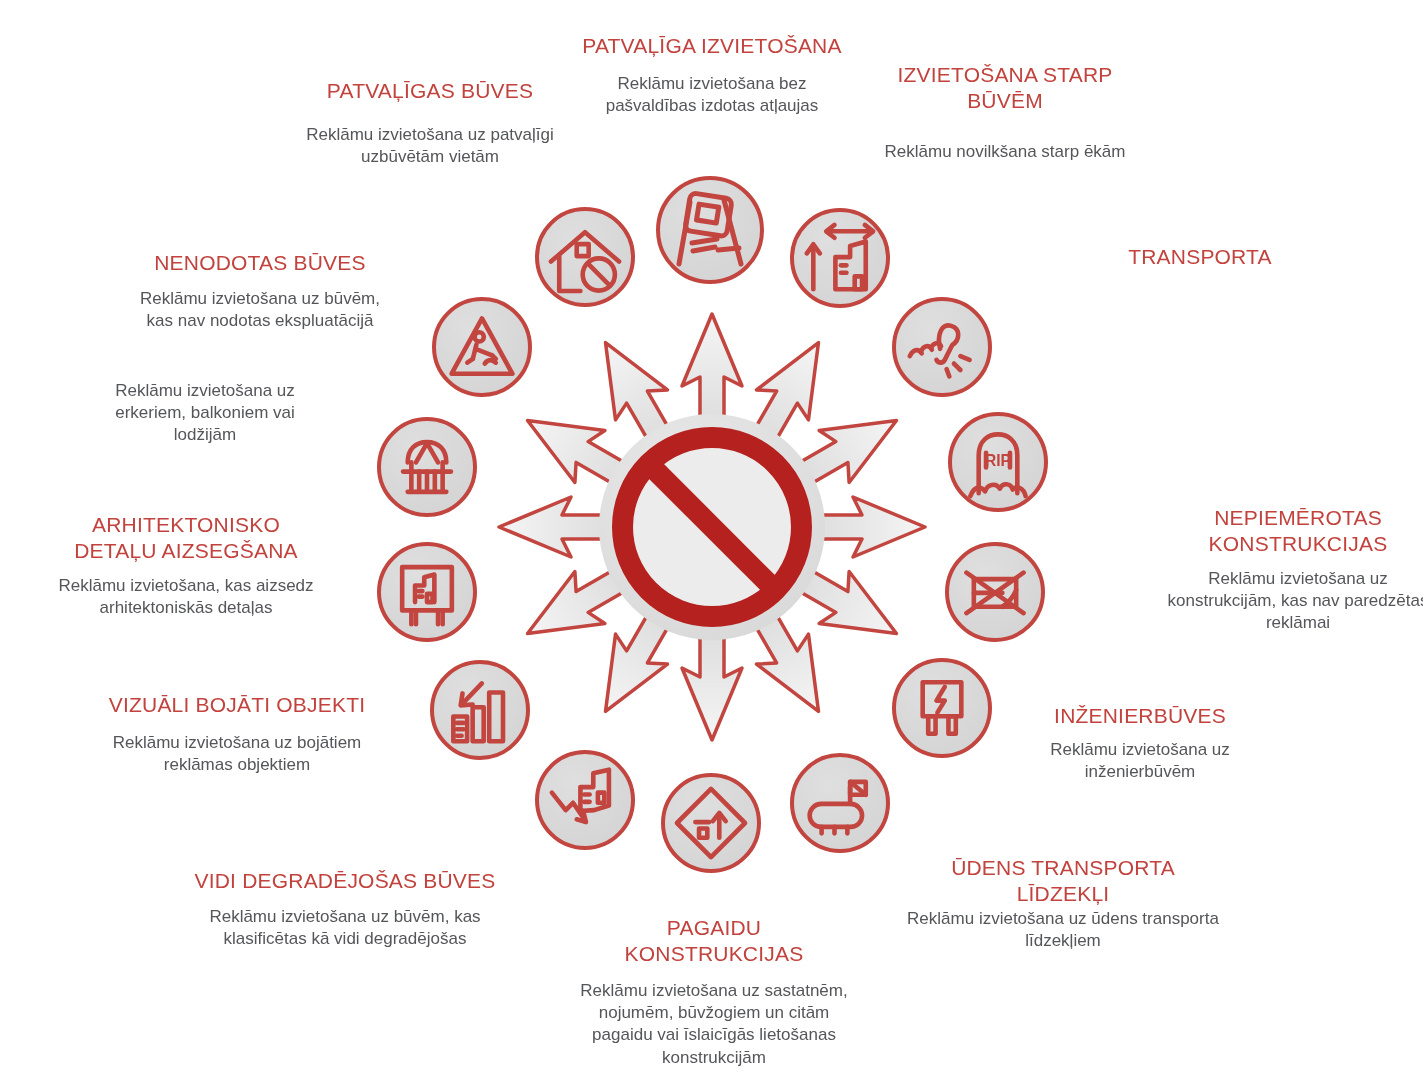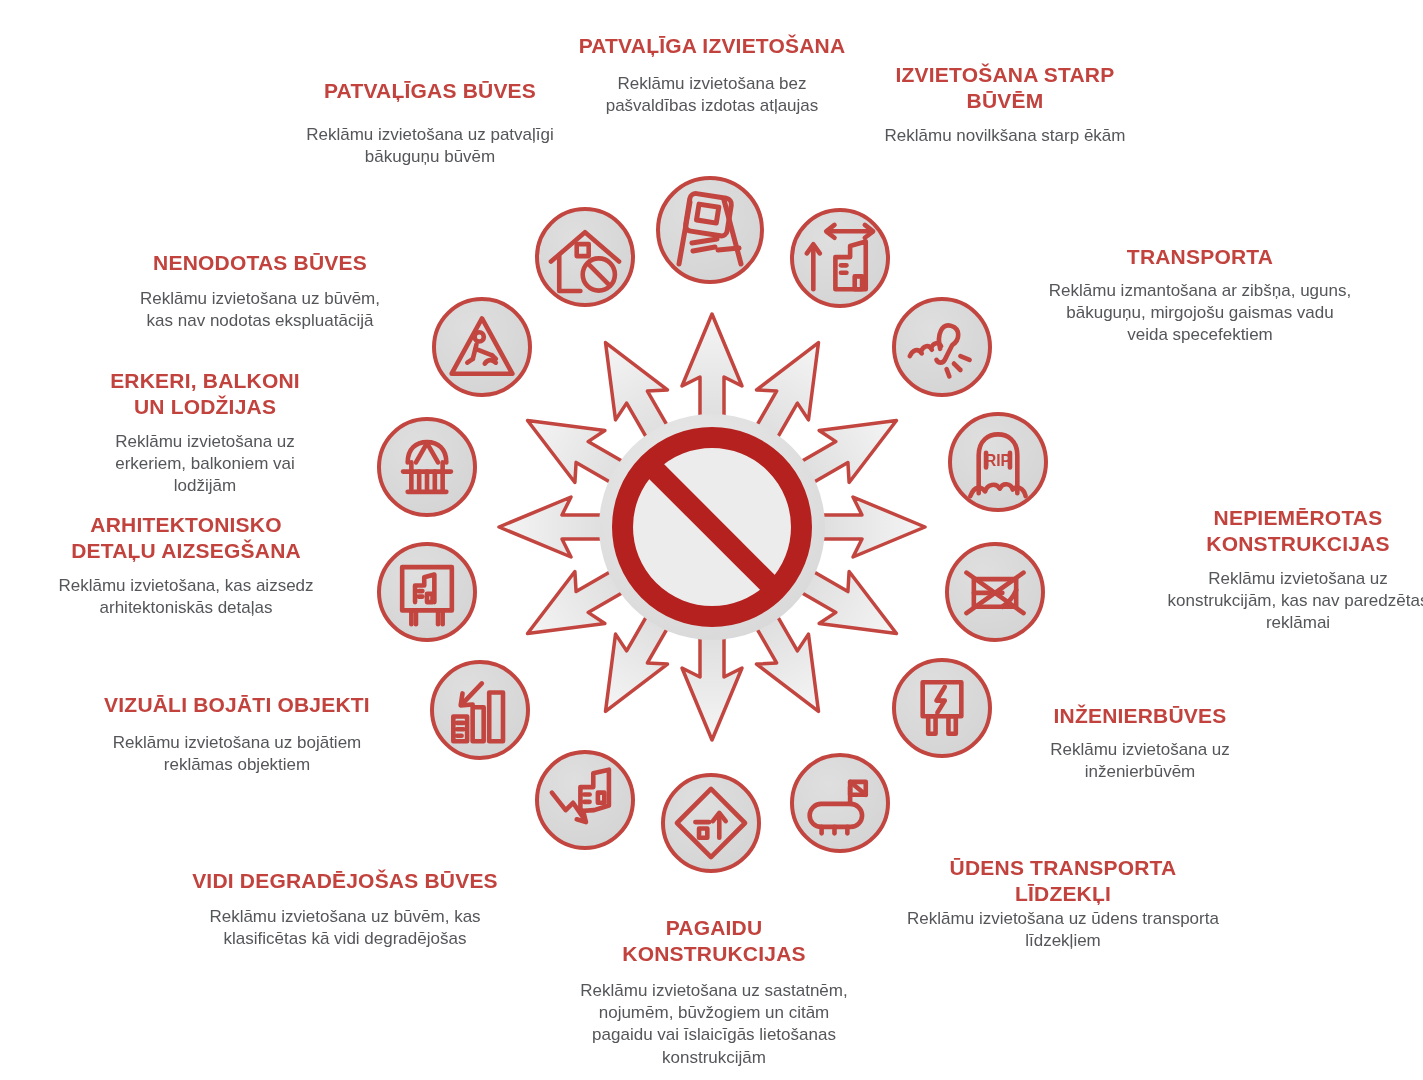--- a/index.html
+++ b/index.html
@@ -3,21 +3,21 @@
 <meta charset="utf-8">
 <style>
   html,body{margin:0;padding:0;background:#ffffff;}
   #stage{
     position:relative;width:1423px;height:1080px;background:#ffffff;overflow:hidden;
     font-family:"Liberation Sans",sans-serif;
   }
   
   .tb{position:absolute;text-align:center;}
   .t{
-    margin:0 auto;color:#c2423d;font-weight:700;font-size:21px;line-height:1.22;
+    margin:0 auto;color:#c2423d;font-weight:400;font-size:21px;line-height:1.22;
     letter-spacing:.2px;text-align:center;
   }
   .d{
     margin:12px auto 0;color:#55565a;font-size:17px;line-height:1.3;
   }
   
   .ic{
     position:absolute;width:100px;height:100px;border-radius:50%;box-sizing:border-box;
     background:radial-gradient(circle at 38% 30%, #dfdfdf, #d2d2d2);
     border:4.5px solid #c2453f;
@@ -232,31 +232,30 @@
     </svg>
   </div>
 
   <section class="tb" style="left:527px;top:33px;width:370px">
     <h2 class="t">PATVAĻĪGA IZVIETOŠANA</h2>
     <p class="d" style="width:270px;margin-top:14px">Reklāmu izvietošana bez pašvaldības izdotas atļaujas</p>
   </section>
 
   <section class="tb" style="left:280px;top:78px;width:300px">
     <h2 class="t">PATVAĻĪGAS BŪVES</h2>
-    <p class="d" style="width:250px;margin-top:20px">Reklāmu izvietošana uz patvaļīgi bākuguņu būvēm</p>
+    <p class="d" style="width:250px;margin-top:20px">Reklāmu izvietošana uz patvaļīgi uzbūvētām vietām</p>
   </section>
 
   <section class="tb" style="left:845px;top:62px;width:320px">
     <h2 class="t" style="max-width:240px">IZVIETOŠANA STARP BŪVĒM</h2>
-    <p class="d" style="width:320px;margin-top:12px">Reklāmu novilkšana starp ēkām</p>
+    <p class="d" style="width:320px;margin-top:28px">Reklāmu novilkšana starp ēkām</p>
   </section>
 
   <section class="tb" style="left:1035px;top:244px;width:330px">
     <h2 class="t">TRANSPORTA</h2>
-    <p class="d" style="width:305px;margin-top:10px">Reklāmu izmantošana ar zibšņa, uguns, bākuguņu, mirgojošu gaismas vadu veida specefektiem</p>
   </section>
 
 
   <section class="tb" style="left:1148px;top:505px;width:300px">
     <h2 class="t" style="max-width:220px">NEPIEMĒROTAS KONSTRUKCIJAS</h2>
     <p class="d" style="width:280px">Reklāmu izvietošana uz konstrukcijām, kas nav paredzētas reklāmai</p>
   </section>
 
   <section class="tb" style="left:1020px;top:703px;width:240px">
     <h2 class="t">INŽENIERBŪVES</h2>
@@ -282,21 +281,20 @@
     <h2 class="t">VIZUĀLI BOJĀTI OBJEKTI</h2>
     <p class="d" style="width:300px;margin-top:14px">Reklāmu izvietošana uz bojātiem reklāmas objektiem</p>
   </section>
 
   <section class="tb" style="left:36px;top:512px;width:300px">
     <h2 class="t" style="max-width:235px">ARHITEKTONISKO DETAĻU AIZSEGŠANA</h2>
     <p class="d" style="width:290px">Reklāmu izvietošana, kas aizsedz arhitektoniskās detaļas</p>
   </section>
 
   <section class="tb" style="left:95px;top:368px;width:220px">
-    <h2 class="t" style="max-width:210px">ERKERI, BALKONI UN LODŽIJAS</h2>
     <p class="d" style="width:210px">Reklāmu izvietošana uz erkeriem, balkoniem vai lodžijām</p>
   </section>
 
   <section class="tb" style="left:120px;top:250px;width:280px">
     <h2 class="t">NENODOTAS BŪVES</h2>
     <p class="d" style="width:270px">Reklāmu izvietošana uz būvēm, kas nav nodotas ekspluatācijā</p>
   </section>
 
 </div>
 

